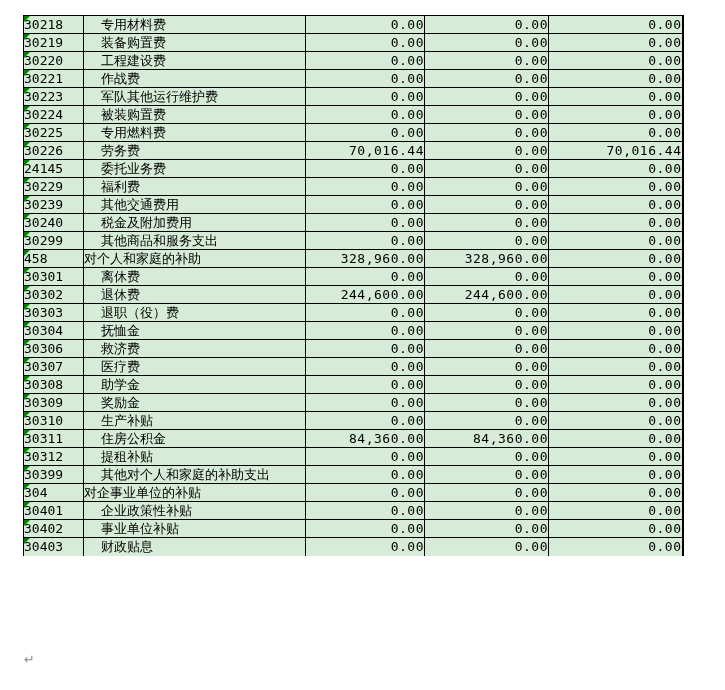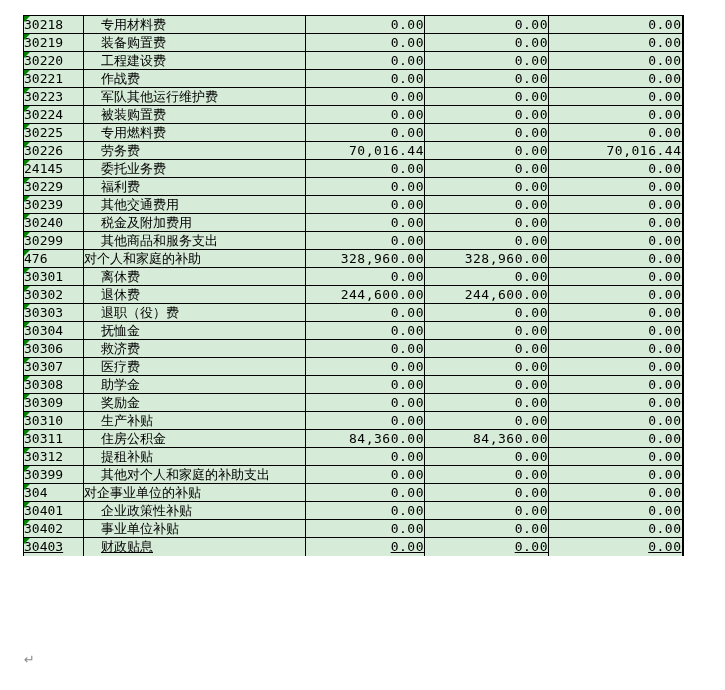--- a/index.html
+++ b/index.html
@@ -30,21 +30,21 @@
     padding: 0;
     background: #d7ecd8;
     border: 1px solid #000;
     overflow: hidden;
     white-space: nowrap;
     vertical-align: middle;
     font-size: 13px;
     line-height: 16px;
   }
   table.budget td:last-child { border-right: 2px solid #000; }
-  table.budget tr:last-child td { border-bottom: none; text-decoration: underline; }
+  table.budget tr:last-child td { border-bottom: none; }
 
   td.code {
     position: relative;
     padding-left: 3px;
     font-family: "DejaVu Sans Mono", monospace;
     font-size: 12.5px;
   }
   .tri {
     position: absolute;
     left: 0;
@@ -215,21 +215,21 @@
       <span class="cell-text">30299</span>
     </td>
     <td class="name indent">其他商品和服务支出</td>
     <td class="num">0.00</td>
     <td class="num">0.00</td>
     <td class="num">0.00</td>
   </tr>
           <tr>
     <td class="code">
       <span class="tri"></span>
-      <span class="cell-text">476</span>
+      <span class="cell-text">458</span>
     </td>
     <td class="name">对个人和家庭的补助</td>
     <td class="num">328,960.00</td>
     <td class="num">328,960.00</td>
     <td class="num">0.00</td>
   </tr>
           <tr>
     <td class="code">
       <span class="tri"></span>
       <span class="cell-text">30301</span>

